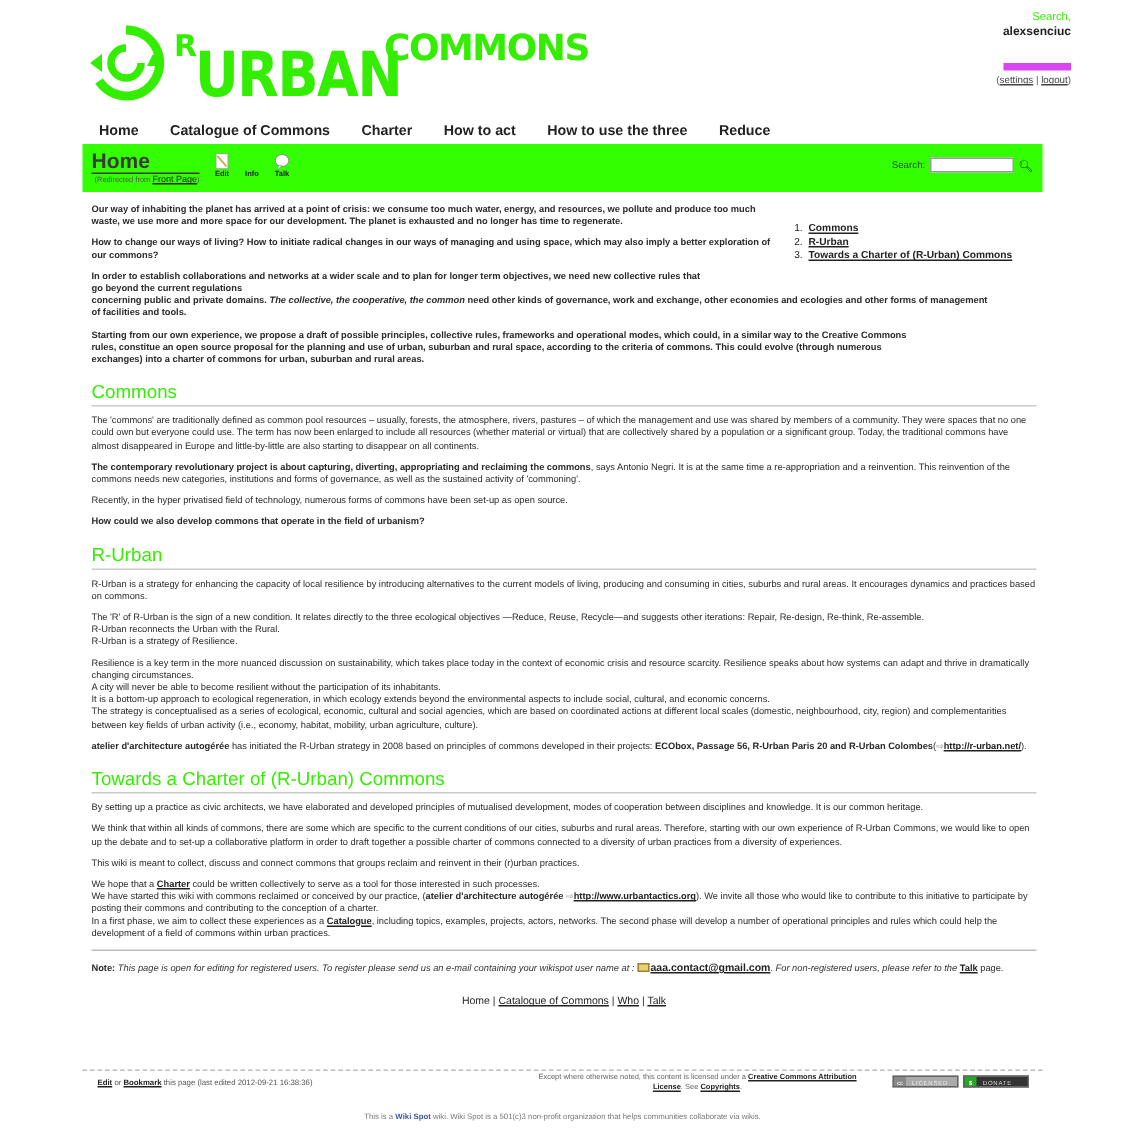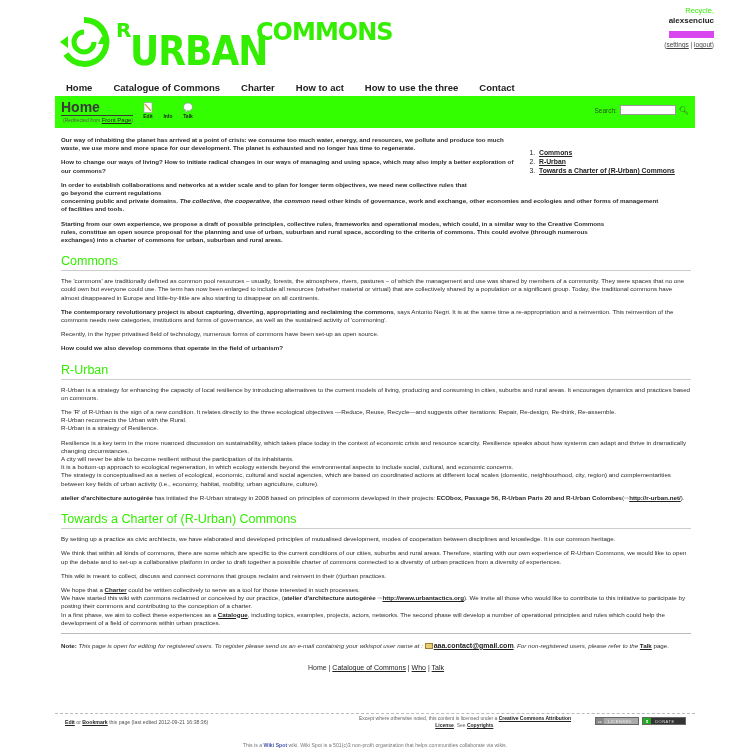--- a/index.html
+++ b/index.html
@@ -13,21 +13,21 @@
 
   
   .logo { left: 58px; top: 14px; width: 300px; height: 56px; }
   .logo-text { position: absolute; left: 58px; top: 4px; color: #33ee00; font-weight: bold; letter-spacing: -1px; font-family: "DejaVu Sans", sans-serif; }
   .logo-r { font-size: 20px; vertical-align: top; }
   .logo-urban { font-size: 36px; position: absolute; left: 14px; top: 12px; transform: scaleY(1.15); }
   .logo-commons { font-size: 24px; position: absolute; left: 140px; top: 0px; }
 
   .user-box { right: 36px; top: 6px; text-align: right; font-size: 7px; line-height: 10px; }
   .user-welcome { color: #33ee00; font-size: 7.5px; }
-  .user-name { font-weight: bold; color: #222; font-size: 8px; border-bottom: 7px solid #d946ef; padding-bottom: 5px; display: inline-block; }
+  .user-name { font-weight: bold; color: #222; font-size: 8px; border-bottom: 5px solid #d946ef; padding-bottom: 16px; display: inline-block; }
   .user-links { font-size: 6.5px; color: #555; margin-top: 2px; }
   .user-links a { color: #444; }
 
   
   .nav { left: 66px; top: 82px; display: flex; gap: 0; font-size: 9.5px; font-weight: bold; }
   .nav a { text-decoration: none; color: #222; margin-right: 21px; }
 
   
   .greenbar { left: 55px; top: 96px; width: 640px; height: 32px; background: #33ff00; }
   .page-title { position: absolute; left: 6px; top: 3px; font-size: 14px; font-weight: bold; color: #3a3a3a; border-bottom: 1px solid #3a3a3a; width: 72px; line-height: 16px; }
@@ -88,32 +88,32 @@
     <polygon points="44,20 50,28 40,28" fill="#33ee00"></polygon>
   </svg>
   <div class="logo-text">
     <span class="logo-r">R</span>
     <span class="logo-urban">URBAN</span>
     <span class="logo-commons">COMMONS</span>
   </div>
 </div>
 
 <div class="abs user-box">
-  <div class="user-welcome">Recycle,</div>
+  <div class="user-welcome">Search,</div>
   <div class="user-name">alexsenciuc</div>
   <div class="user-links">(<a href="#">settings</a> | <a href="#">logout</a>)</div>
 </div>
 
 <div class="abs nav">
   <a href="#">Home</a>
   <a href="#">Catalogue of Commons</a>
   <a href="#">Charter</a>
   <a href="#">How to act</a>
   <a href="#">How to use the three</a>
-  <a href="#">Contact</a>
+  <a href="#">Reduce</a>
 </div>
 
 <div class="abs greenbar">
   <div class="page-title">Home</div>
   <div class="redirect">
     <span>(Redirected from</span>
     <a href="#">Front Page</a><span>)</span>
   </div>
   <div class="pageicons">
     <div class="pi">

